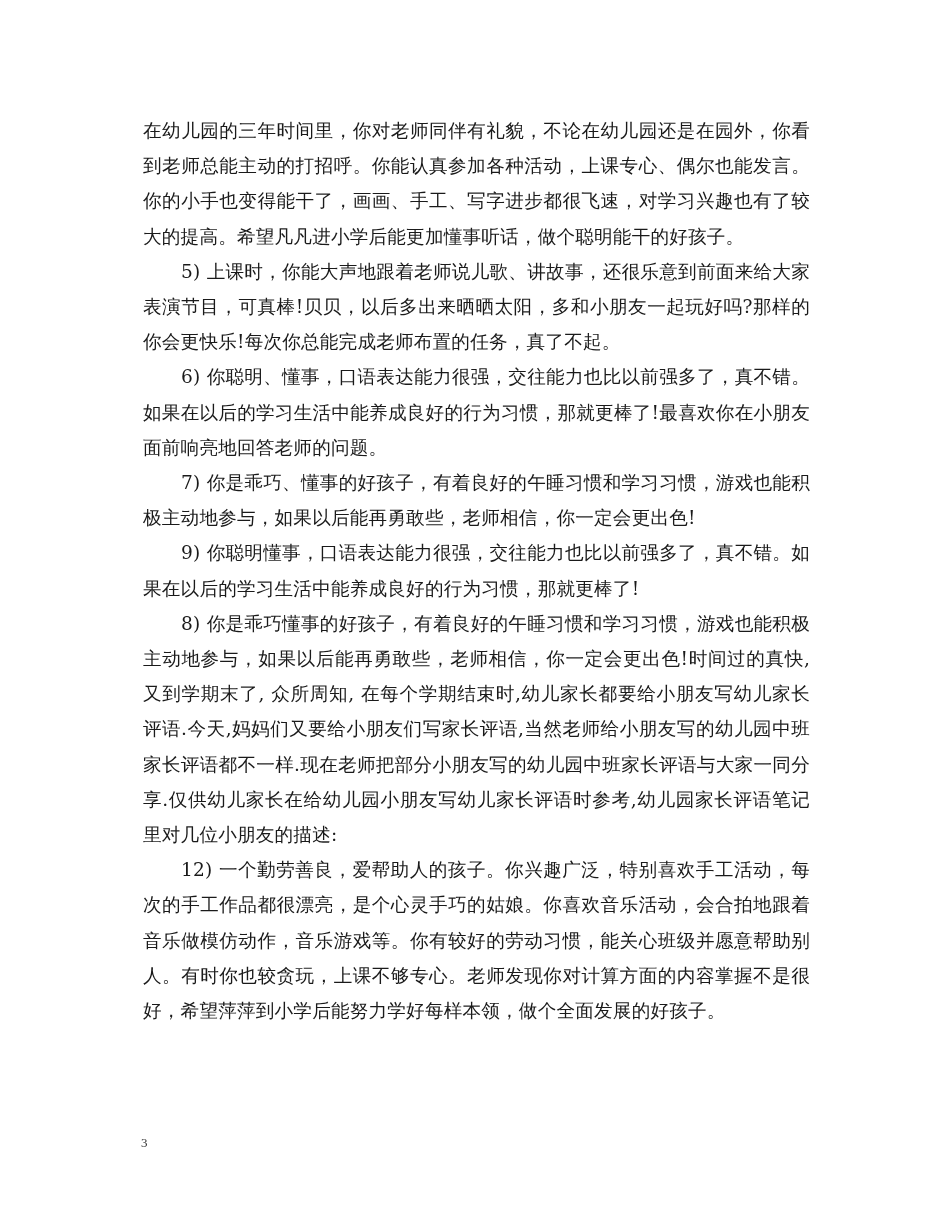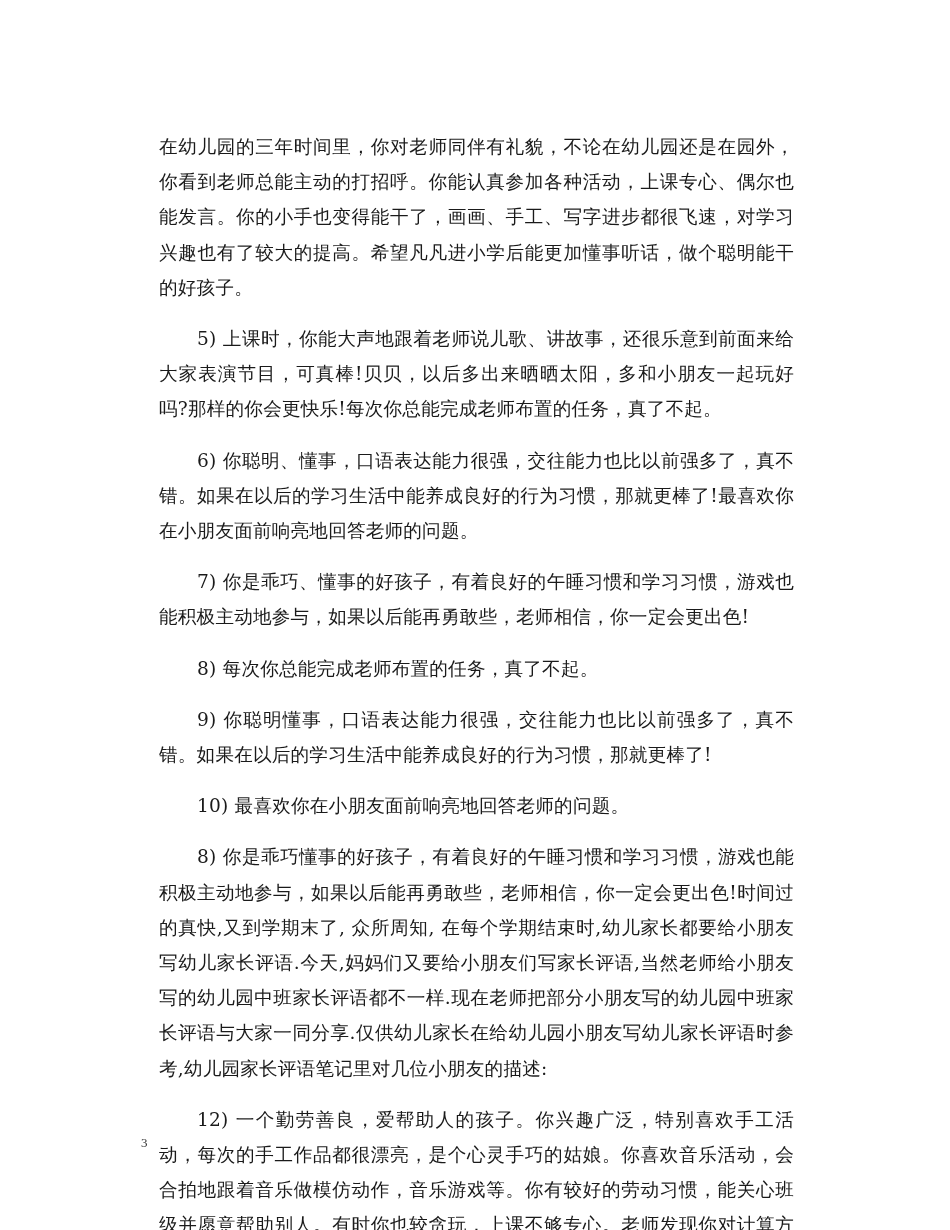--- a/index.html
+++ b/index.html
@@ -28,21 +28,21 @@
       left: 143px;
       top: 113px;
       width: 667px;
       font-size: 18.6px;
       line-height: 35.2px;
       letter-spacing: 0.2px;
       text-align: justify;
       text-justify: inter-character;
     }
     .para {
-      margin: 16px;
+      margin: 0;
       padding: 0;
       word-break: break-all;
     }
     .para.indent {
       text-indent: 38px;
     }
     .page-number {
       position: absolute;
       left: 141px;
       top: 1135px;
@@ -54,20 +54,18 @@
   </style>
 </head>
 <body>
 
 <div class="page">
   <div class="body-text">
     <p class="para">在幼儿园的三年时间里，你对老师同伴有礼貌，不论在幼儿园还是在园外，你看到老师总能主动的打招呼。你能认真参加各种活动，上课专心、偶尔也能发言。你的小手也变得能干了，画画、手工、写字进步都很飞速，对学习兴趣也有了较大的提高。希望凡凡进小学后能更加懂事听话，做个聪明能干的好孩子。</p>
     <p class="para indent">5) 上课时，你能大声地跟着老师说儿歌、讲故事，还很乐意到前面来给大家表演节目，可真棒!贝贝，以后多出来晒晒太阳，多和小朋友一起玩好吗?那样的你会更快乐!每次你总能完成老师布置的任务，真了不起。</p>
     <p class="para indent">6) 你聪明、懂事，口语表达能力很强，交往能力也比以前强多了，真不错。如果在以后的学习生活中能养成良好的行为习惯，那就更棒了!最喜欢你在小朋友面前响亮地回答老师的问题。</p>
     <p class="para indent">7) 你是乖巧、懂事的好孩子，有着良好的午睡习惯和学习习惯，游戏也能积极主动地参与，如果以后能再勇敢些，老师相信，你一定会更出色!</p>
-    <p class="para indent">8) 每次你总能完成老师布置的任务，真了不起。</p>
     <p class="para indent">9) 你聪明懂事，口语表达能力很强，交往能力也比以前强多了，真不错。如果在以后的学习生活中能养成良好的行为习惯，那就更棒了!</p>
-    <p class="para indent">10) 最喜欢你在小朋友面前响亮地回答老师的问题。</p>
     <p class="para indent">8) 你是乖巧懂事的好孩子，有着良好的午睡习惯和学习习惯，游戏也能积极主动地参与，如果以后能再勇敢些，老师相信，你一定会更出色!时间过的真快,又到学期末了, 众所周知, 在每个学期结束时,幼儿家长都要给小朋友写幼儿家长评语.今天,妈妈们又要给小朋友们写家长评语,当然老师给小朋友写的幼儿园中班家长评语都不一样.现在老师把部分小朋友写的幼儿园中班家长评语与大家一同分享.仅供幼儿家长在给幼儿园小朋友写幼儿家长评语时参考,幼儿园家长评语笔记里对几位小朋友的描述:</p>
     <p class="para indent">12) 一个勤劳善良，爱帮助人的孩子。你兴趣广泛，特别喜欢手工活动，每次的手工作品都很漂亮，是个心灵手巧的姑娘。你喜欢音乐活动，会合拍地跟着音乐做模仿动作，音乐游戏等。你有较好的劳动习惯，能关心班级并愿意帮助别人。有时你也较贪玩，上课不够专心。老师发现你对计算方面的内容掌握不是很好，希望萍萍到小学后能努力学好每样本领，做个全面发展的好孩子。</p>
   </div>
   <div class="page-number">3</div>
 </div>
 
 </body></html>

